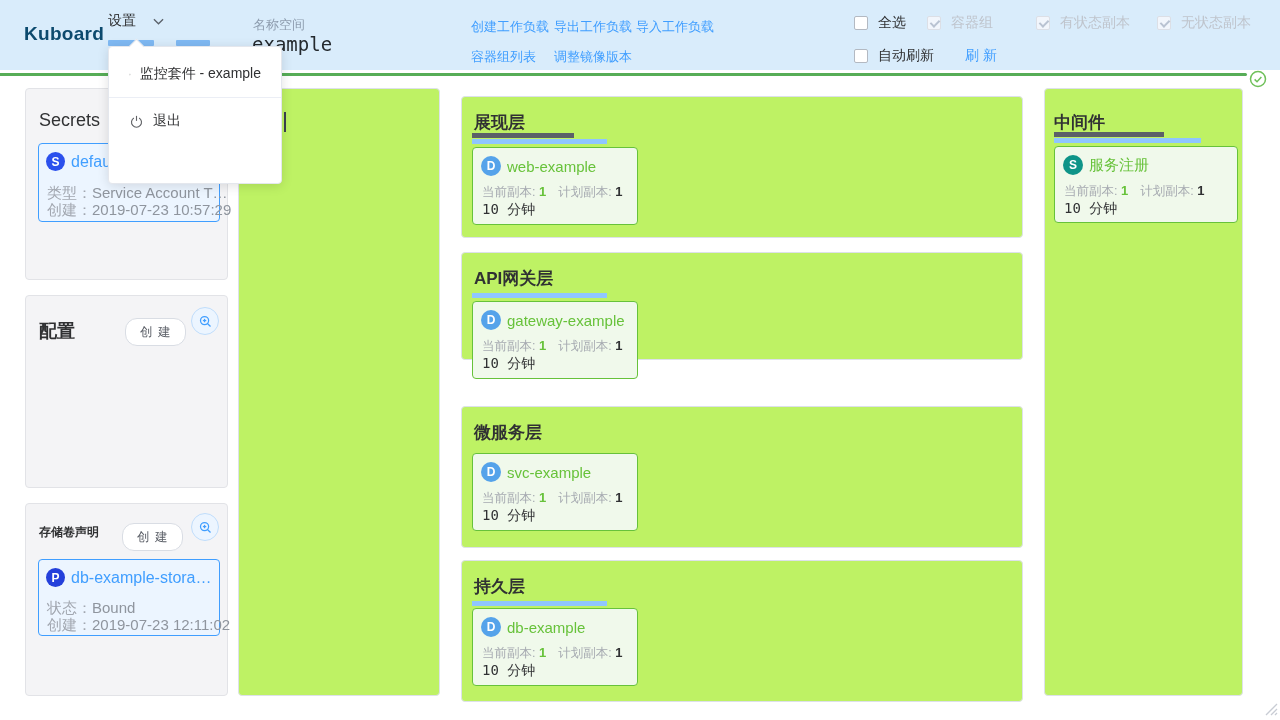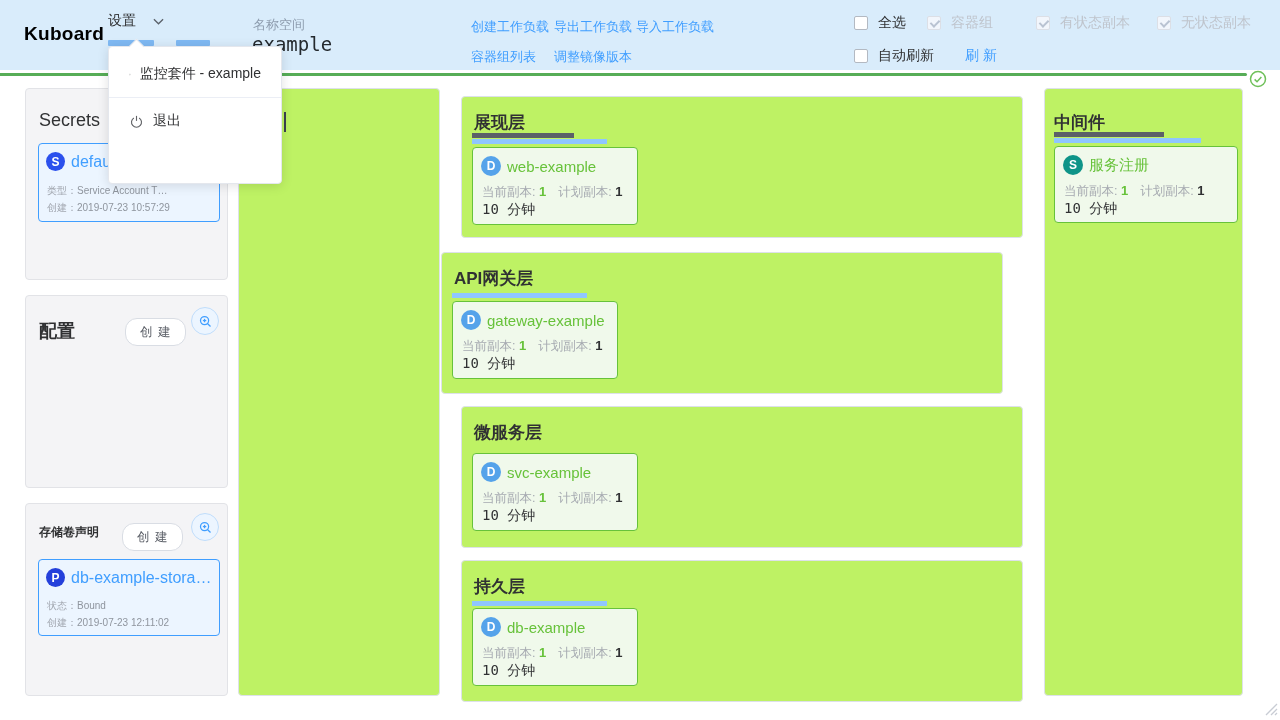--- a/index.html
+++ b/index.html
@@ -2,21 +2,21 @@
 <html><head>
 <meta charset="utf-8">
 <style>
   * { margin:0; padding:0; box-sizing:border-box; }
   html,body { width:1280px; height:720px; overflow:hidden; background:#fff;
     font-family:"Liberation Sans","DejaVu Sans",sans-serif; color:#303133; }
   .screen { position:relative; width:1280px; height:720px; }
 
   
   .header { position:absolute; left:0; top:0; width:1280px; height:70px; background:#d9ecfb; }
-  .logo { position:absolute; left:24px; top:23px; font-size:19px; font-weight:700; color:#000000; letter-spacing:.3px; cursor:pointer; }
+  .logo { position:absolute; left:24px; top:23px; font-size:19px; font-weight:700; color:#0c4a6e; letter-spacing:.3px; cursor:pointer; }
   .settings { position:absolute; left:108px; top:12px; font-size:14px; color:#303133; cursor:pointer; display:flex; align-items:center; gap:17px; }
   .frag { position:absolute; height:6px; border-radius:1px; background:#74b4f2; opacity:.9; }
   .frag1 { left:108px; top:40px; width:46px; }
   .frag2 { left:176px; top:40px; width:34px; }
   .ns-label { position:absolute; left:253px; top:16px; font-size:13px; color:#8d9cae; }
   .ns-value { position:absolute; left:252px; top:33px; font-size:19px; color:#24292e; font-family:"DejaVu Sans Mono","Liberation Mono",monospace; }
   .hlink { position:absolute; font-size:13px; color:#409eff; cursor:pointer; white-space:nowrap; }
   .cbgroup { position:absolute; display:flex; align-items:center; gap:10px; cursor:pointer; }
   .cb { position:relative; width:14px; height:14px; border:1px solid #b3b9c2; border-radius:2px; background:#fff; flex:none; }
   .cb.checked.disabled { background:#f2f6fc; border-color:#dcdfe6; }
@@ -42,21 +42,21 @@
 
   .res-card { position:absolute; left:12px; width:182px; background:#ecf5ff; border:1px solid #409eff; border-radius:4px; cursor:pointer; }
   .res-head { position:absolute; left:7px; top:8px; display:flex; align-items:center; gap:6px; }
   .badge { width:19px; height:19px; border-radius:50%; color:#fff; font-size:12px; font-weight:700;
     display:flex; align-items:center; justify-content:center; flex:none; }
   .badge.secret { background:#2b50ed; }
   .badge.pvc { background:#2440db; }
   .badge.deploy { background:#55a3ea; width:20px; height:20px; }
   .badge.sts { background:#0e9488; width:20px; height:20px; }
   .res-name { font-size:16px; color:#409eff; white-space:nowrap; }
-  .res-meta { position:absolute; left:8px; font-size:10px; color:#8f959e; white-space:nowrap; }
+  .res-meta { position:absolute; left:8px; font-size:15px; color:#8f959e; white-space:nowrap; }
   .res-meta .mlabel { color:#a2a7b0; }
 
   .layer-title { position:absolute; left:12px; font-size:17px; font-weight:600; color:#303133; }
   .bar { position:absolute; left:10px; height:5px; }
   .bar.dark { background:#5b6068; }
   .bar.blue { background:#8fc6ff; }
 
   .wl-card { position:absolute; left:10px; width:166px; height:78px; background:#f0f9eb; border:1px solid #67c23a; border-radius:4px; cursor:pointer; }
   .wl-head { position:absolute; left:8px; top:8px; display:flex; align-items:center; gap:6px; }
   .wl-name { font-size:15px; color:#67c23a; white-space:nowrap; }
@@ -193,21 +193,21 @@
         <span class="badge deploy">D</span>
         <span class="wl-name">web-example</span>
       </div>
       <div class="wl-counts">
         <span>当前副本:</span> <b class="grn">1</b><span class="gap"></span><span>计划副本:</span> <b>1</b>
       </div>
       <div class="wl-age">10 分钟</div>
     </div>
   </div>
 
-  <div class="panel white" style="left:441px;top:252px;width:562px;height:142px">
+  <div class="panel white" style="left:461px;top:252px;width:562px;height:108px">
     <div class="layer-title" style="top:14px">API网关层</div>
     <div class="bar blue" style="top: 40px; width: 135px;"></div>
     <div class="wl-card" style="top:48px">
       <div class="wl-head">
         <span class="badge deploy">D</span>
         <span class="wl-name">gateway-example</span>
       </div>
       <div class="wl-counts">
         <span>当前副本:</span> <b class="grn">1</b><span class="gap"></span><span>计划副本:</span> <b>1</b>
       </div>

